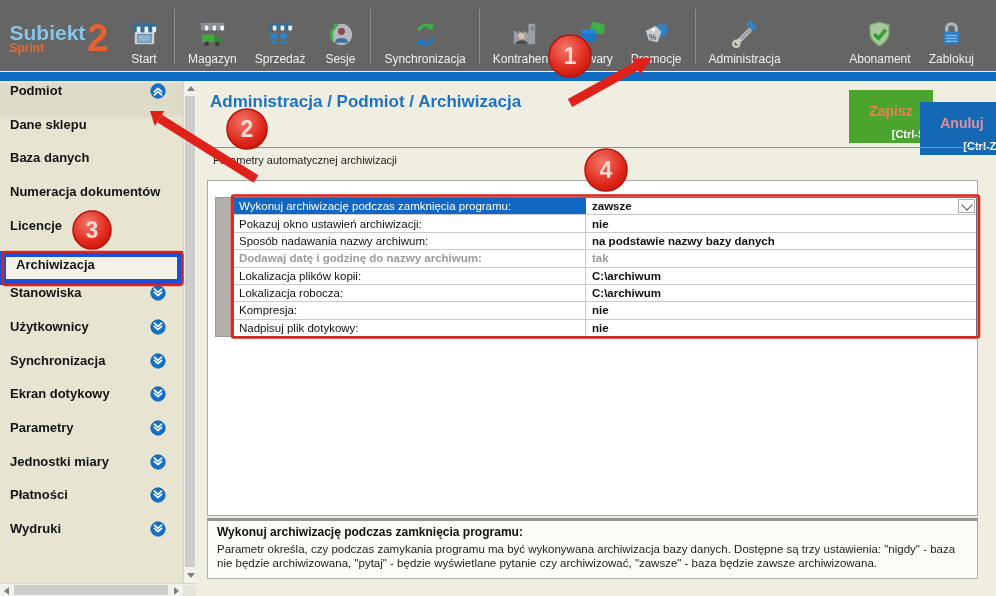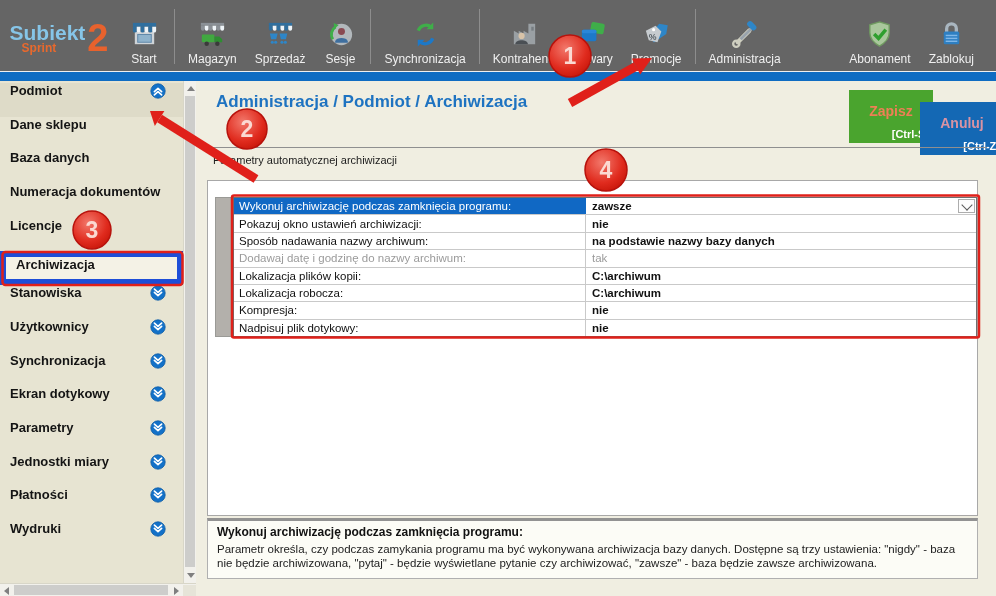--- a/index.html
+++ b/index.html
@@ -4,21 +4,21 @@
 <style>
   html,body{margin:0;padding:0;}
   body{
     width:996px;height:596px;position:relative;overflow:hidden;
     background:#f0eee1;font-family:"Liberation Sans",sans-serif;
     -webkit-font-smoothing:antialiased;
   }
   
   .toolbar{position:absolute;left:0;top:0;width:996px;height:71px;background:#656565;display:flex;align-items:stretch;}
   .logo{width:118px;display:flex;align-items:center;justify-content:center;padding-top:4px;}
-  .logo-stack{display:flex;flex-direction:column;align-items:center;}
+  .logo-stack{display:flex;flex-direction:column;align-items:flex-start;}
   .logo-l1{color:#86c5e8;font-size:21px;font-weight:bold;line-height:20px;}
   .logo-l2{color:#e8692d;font-size:12px;font-weight:bold;line-height:10px;margin-right:17px;}
   .logo-num{color:#e8622d;font-size:38px;font-weight:bold;line-height:1;margin-left:2px;}
   .tb-items,.tb-right{display:flex;align-items:stretch;}
   .tb-spacer{flex:1;}
   .tb-right{padding-right:13px;}
   .tb-item{display:flex;flex-direction:column;align-items:center;justify-content:flex-end;
     padding:5px 9px 5px;color:#f0f0f0;font-size:12px;cursor:pointer;white-space:nowrap;}
   .tb-icon{width:34px;height:32px;display:flex;align-items:center;justify-content:center;margin-bottom:2px;}
   .tb-icon svg{width:31px;height:31px;}
@@ -41,40 +41,40 @@
   .sarr.up{top:5px;border-bottom:5px solid #7f7f7f;}
   .sarr.down{bottom:5px;border-top:5px solid #7f7f7f;}
   .hscroll{position:absolute;left:0;top:583px;width:196px;height:13px;background:#f2f1ec;border-top:1px solid #d8d6c8;box-sizing:border-box;cursor:pointer;}
   .hthumb{position:absolute;top:1px;bottom:1px;left:14px;right:28px;background:#cdcdcb;}
   .harr{position:absolute;top:3px;width:0;height:0;border-top:4px solid transparent;border-bottom:4px solid transparent;}
   .harr.left{left:4px;border-right:5px solid #7f7f7f;}
   .harr.right{right:17px;border-left:5px solid #7f7f7f;}
   .scorner{position:absolute;right:0;top:1px;width:13px;height:12px;background:#e6e4d8;}
   
   .main{position:absolute;left:196px;top:81px;width:800px;height:515px;background:#f0eee1;}
-  .breadcrumb{position:absolute;left:20px;top:11px;font-size:17px;font-weight:bold;color:#1e73c1;}
+  .breadcrumb{position:absolute;left:14px;top:11px;font-size:17px;font-weight:bold;color:#1e73c1;}
   .btn{position:absolute;top:9px;width:84px;height:53px;cursor:pointer;}
   .btn .cap{display:block;text-align:center;margin-top:13px;font-size:14px;font-weight:bold;}
   .btn .sc{position:absolute;right:4px;bottom:3px;color:#ffffff;font-size:11px;font-weight:bold;}
   .btn-save{left:653px;background:#4aa42e;}
   .btn-save .cap{color:#ed7f55;}
   .btn-cancel{left:724px;background:#1468b4;margin-top:12px;}
   .btn-cancel .cap{color:#d893a3;}
   .hrule{position:absolute;left:11px;right:9px;top:66px;border-top:1px solid #8f8f8f;}
   .section-label{position:absolute;left:17px;top:73px;font-size:11px;color:#1c1c1c;}
   .content-panel{position:absolute;left:11px;top:99px;width:771px;height:336px;background:#ffffff;border:1px solid #a8a8a8;box-sizing:border-box;}
   .gutter{position:absolute;left:7px;top:16px;width:18px;height:140px;background:#b3b0ab;border:1px solid #9a9a96;box-sizing:border-box;}
   .settings-table{position:absolute;left:25px;top:16px;width:744px;height:140px;border:1px solid #6e6e6e;box-sizing:border-box;display:flex;flex-direction:column;font-size:11.5px;background:#fff;}
   .s-row{flex:1;display:flex;border-top:1px solid #c9c9c9;cursor:pointer;min-height:0;}
   .s-row:first-child{border-top:none;}
   .s-label{width:352px;padding:0 5px;display:flex;align-items:center;border-right:1px solid #c9c9c9;color:#111;box-sizing:border-box;white-space:nowrap;overflow:hidden;}
   .s-value{flex:1;position:relative;display:flex;align-items:center;padding:0 6px;font-weight:bold;color:#111;box-sizing:border-box;white-space:nowrap;overflow:hidden;}
   .s-row.selected .s-label{background:#1068c4;color:#ffffff;border-right-color:#1068c4;}
   .s-row.selected .s-value{background:#ffffff;}
-  .s-row.disabled .s-label,.s-row.disabled .s-value{color:#9b9b9b;font-weight:normal;}
+  .s-row.disabled .s-label,.s-row.disabled .s-value{color:#9b9b9b;font-weight:bold;}
   .dd-btn{position:absolute;right:1px;top:1px;bottom:1px;width:17px;background:#fdfdfd;border:1px solid #adadad;display:flex;align-items:center;justify-content:center;box-sizing:border-box;cursor:pointer;}
   .dd-chev{width:7px;height:7px;border-right:1.6px solid #5a5a5a;border-bottom:1.6px solid #5a5a5a;transform:rotate(45deg);margin-top:-3px;}
   .desc-panel{position:absolute;left:11px;top:437px;width:771px;height:61px;background:#fcfcf6;border:1px solid #b0b0b0;border-top:3px solid #929292;box-sizing:border-box;padding:4px 9px;}
   .desc-title{font-size:12px;font-weight:bold;color:#111;margin-bottom:3px;}
   .desc-body{font-size:11.5px;color:#222;line-height:1.25;}
   
   .annot{position:absolute;left:0;top:0;width:996px;height:596px;pointer-events:none;z-index:50;}
 </style>
 </head>
 <body>

